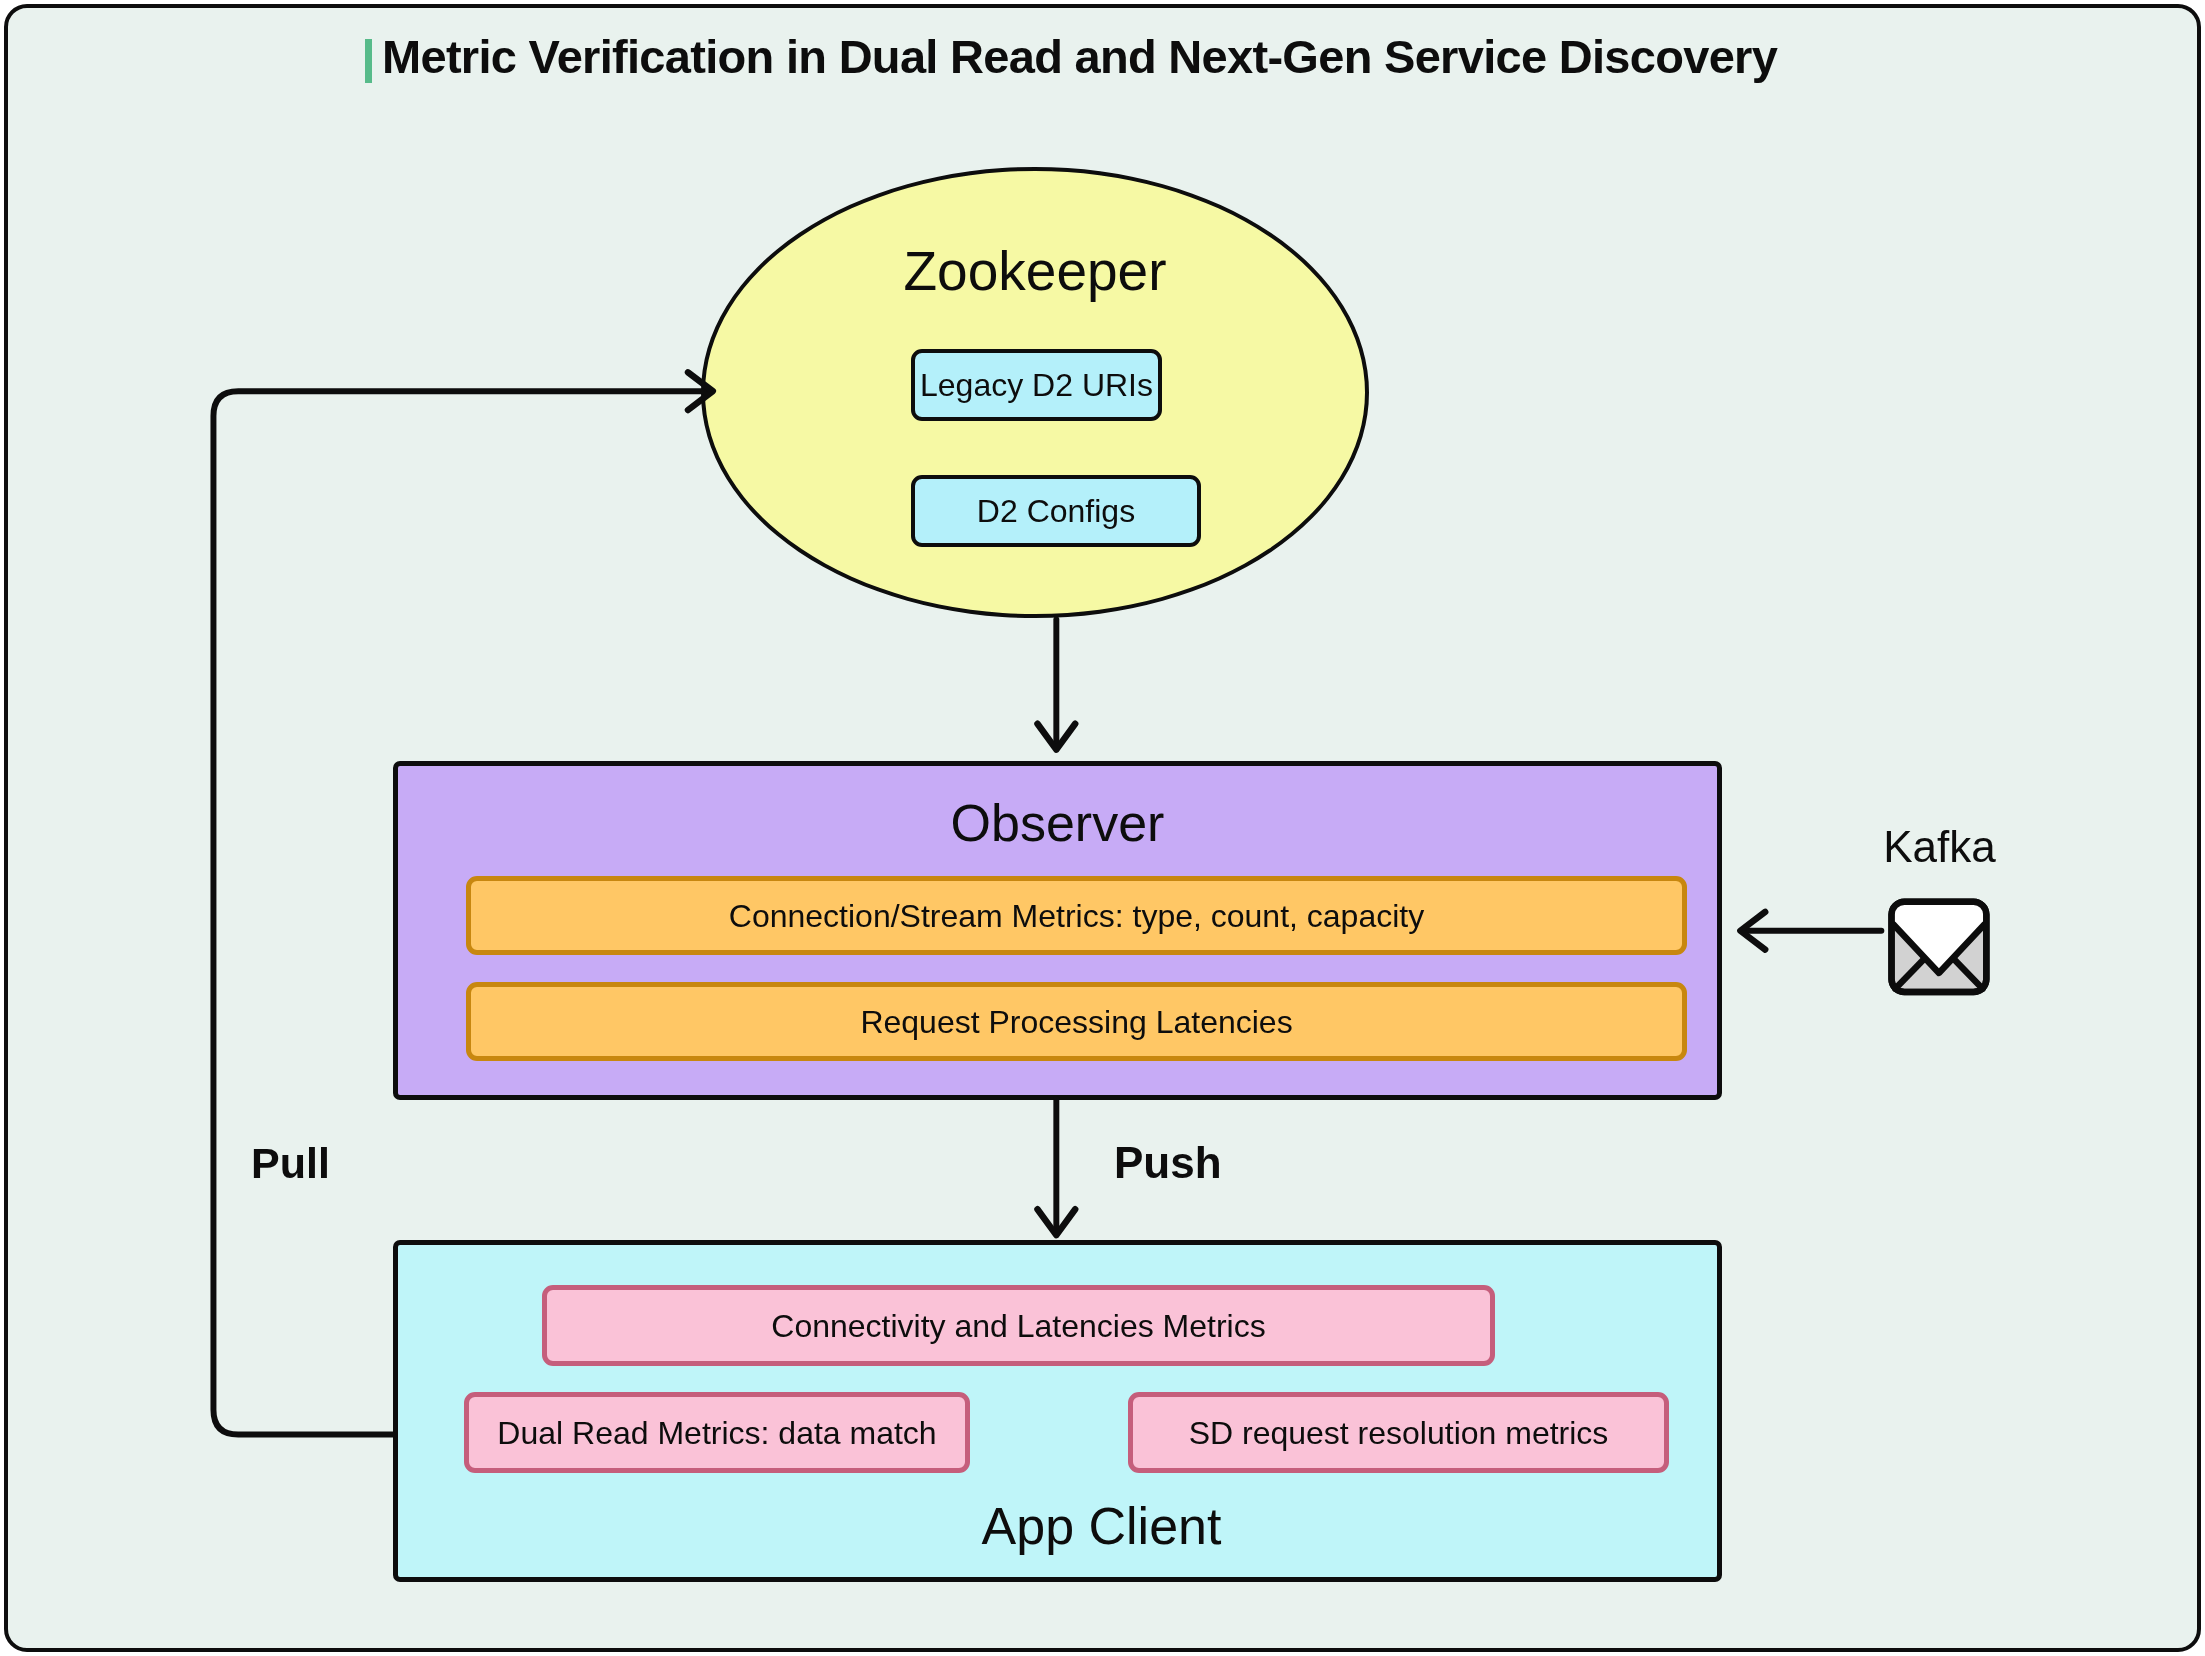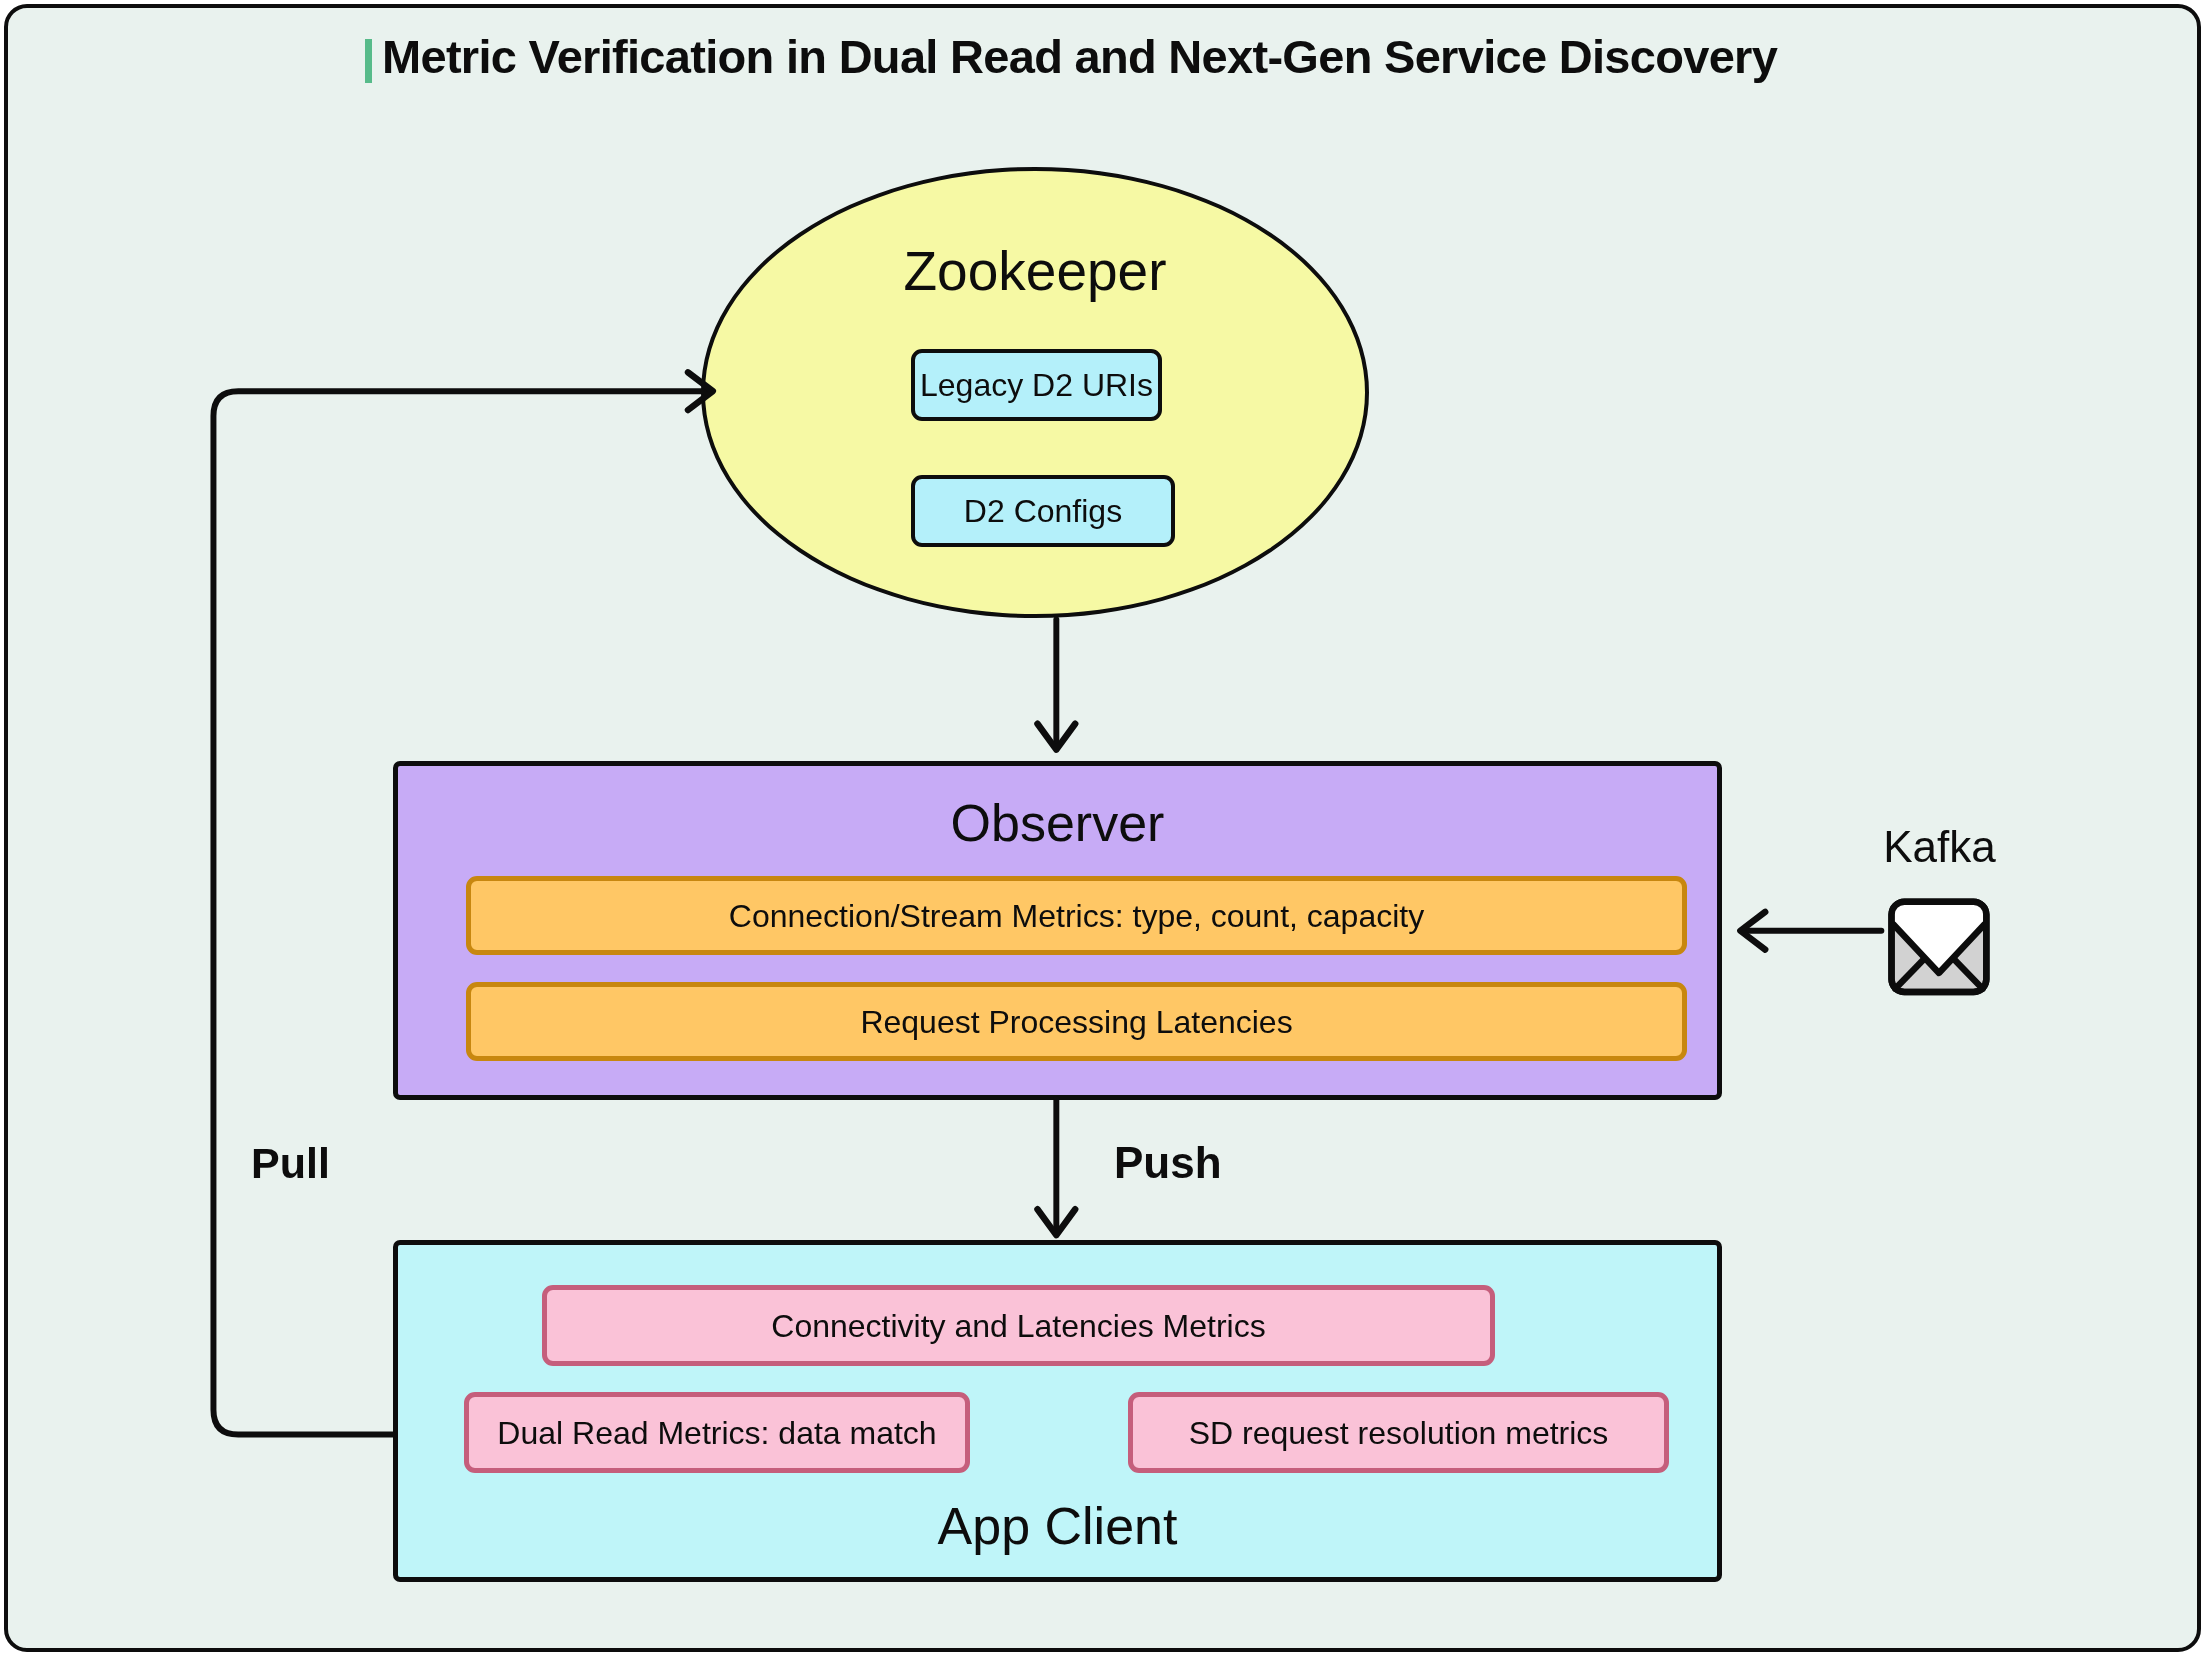--- a/index.html
+++ b/index.html
@@ -12,31 +12,31 @@
   
   .accent-bar{left:365px;top:39px;width:7.4px;height:44px;background:#57bb8a;}
   .page-title{left:382px;top:31px;width:1688px;font-size:47px;font-weight:700;letter-spacing:-0.7px;line-height:1.1;}
   
   .zookeeper{left:701px;top:167px;width:668px;height:451px;background:#f6f9a4;border:4.5px solid #0d0d0d;border-radius:50%;}
   .node-heading{position:absolute;left:0;width:100%;text-align:center;font-size:54px;font-weight:400;line-height:1.15;}
   .zk-heading{top:69px;font-size:55px;}
   .chip{position:absolute;display:flex;align-items:center;justify-content:center;box-sizing:border-box;
         background:#b4f0fa;border:4px solid #0d0d0d;border-radius:11px;font-size:32px;line-height:1;}
   .zk-chip0{left:206px;top:178px;width:251px;height:72px;}
-  .zk-chip1{left:206px;top:304px;width:264px;height:72px;}
+  .zk-chip1{left:206px;top:304px;width:290px;height:72px;}
   
   .observer{left:393px;top:761px;width:1329px;height:339px;background:#c7abf6;border:5px solid #0d0d0d;border-radius:7px;}
   .ob-heading{top:28px;font-size:52px;}
   .ob-item{position:absolute;left:56px;width:1221px;height:79px;display:flex;align-items:center;justify-content:center;
            box-sizing:border-box;background:#ffc765;border:5px solid #c8870f;border-radius:11px;font-size:32px;line-height:1;margin-left:12px;}
   .ob-item0{top:110px;}
   .ob-item1{top:216px;}
   
   .app-client{left:393px;top:1240px;width:1329px;height:342px;background:#bff5f9;border:5px solid #0d0d0d;border-radius:7px;}
-  .ac-heading{top:252px;font-size:52px;}
+  .ac-heading{top:252px;font-size:52px;padding-left:44px;}
   .ac-item{position:absolute;height:81px;display:flex;align-items:center;justify-content:center;box-sizing:border-box;
            background:#fac2d7;border:5px solid #c55e7c;border-radius:11px;font-size:32px;line-height:1;}
   .ac-item0{left:144px;top:40px;width:953px;}
   .ac-item1{left:66px;top:147px;width:506px;}
   .ac-item2{left:730px;top:147px;width:541px;}
   
   .edge-label{position:absolute;font-size:44px;line-height:1;}
   .pull-label{left:251px;top:1142px;font-weight:700;font-size:43px;}
   .push-label{left:1114px;top:1141px;font-weight:700;}
   .kafka-label{left:1837px;top:825px;width:205px;text-align:center;font-weight:400;}

